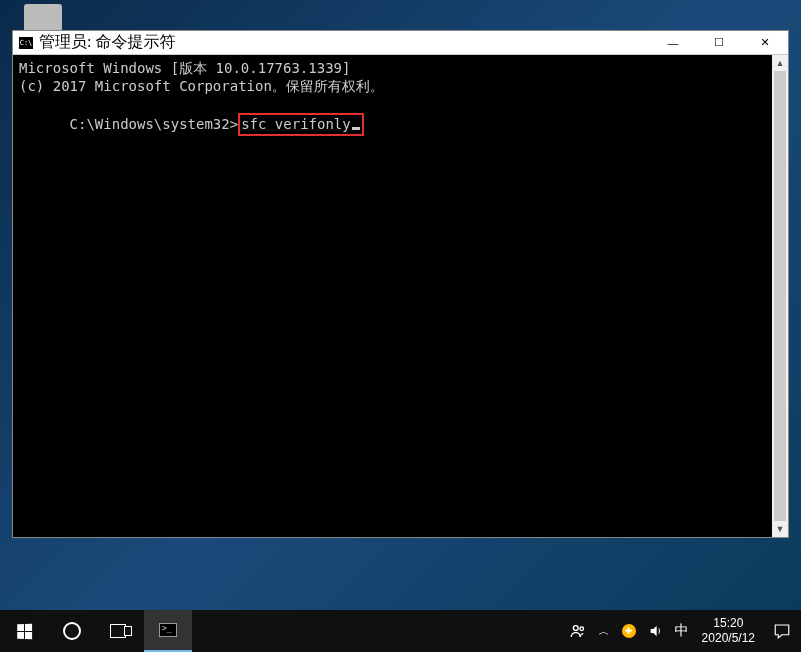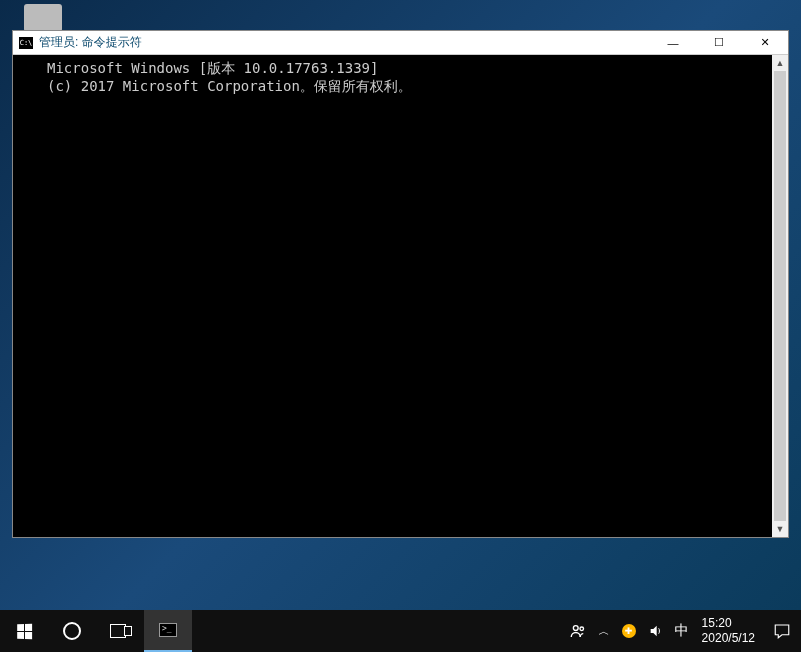--- a/index.html
+++ b/index.html
@@ -47,23 +47,24 @@
       background: #000;
       margin-right: 6px;
       display: flex;
       align-items: center;
       justify-content: center;
       color: #fff;
       font-size: 7px;
       font-family: monospace;
     }
     .titlebar-text {
-      font-size: 12px;
-      color: #0c4a6e;
+      font-size: 16px;
+      color: #000000;
       flex: 1;
+      font-family: Liberation Serif, serif;
     }
     .titlebar-controls {
       display: flex;
       height: 100%;
     }
     .tb-btn {
       width: 46px;
       height: 100%;
       display: flex;
       align-items: center;
@@ -79,21 +80,20 @@
       padding: 4px 6px;
       font-family: "NSimSun", "SimSun", Consolas, monospace;
       font-size: 14px;
       line-height: 18px;
       color: #ccc;
       position: relative;
       overflow: hidden;
     }
     .console-line {
       white-space: pre;
-      margin-left: 28px;
     }
     .prompt-line {
       display: inline;
       white-space: pre;
     }
     .cmd-input {
       display: inline;
       position: relative;
     }
     .highlight-box {
@@ -240,20 +240,21 @@
       justify-content: center;
       font-size: 9px;
       color: #fff;
     }
     .speaker svg { width: 16px; height: 16px; fill: #fff; }
     .ime {
       font-size: 14px;
       padding: 0 5px;
     }
     .clock {
+      text-align: center;
       padding: 0 8px;
       line-height: 15px;
       font-size: 12px;
     }
     .notif {
       padding: 0 10px;
     }
     .notif svg { width: 18px; height: 18px; fill: none; stroke: #fff; stroke-width: 1.5; }
   </style>
 </head>
@@ -268,20 +269,23 @@
     <div class="titlebar-controls">
       <div class="tb-btn">—</div>
       <div class="tb-btn">☐</div>
       <div class="tb-btn tb-close">✕</div>
     </div>
   </div>
   <div class="console-body">
     <div class="console-line">Microsoft Windows [版本 10.0.17763.1339]</div>
     <div class="console-line">(c) 2017 Microsoft Corporation。保留所有权利。</div>
     <div class="console-line"></div>
+    <div class="console-line">
+      <span class="prompt-line">C:\Windows\system32&gt;</span><span class="highlight-box"><span class="cmd-input">sfc verifonly</span><span class="cursor"></span></span>
+    </div>
   </div>
   <div class="scrollbar">
     <div class="sb-arrow">▲</div>
     <div class="sb-track">
       <div class="sb-thumb"></div>
     </div>
     <div class="sb-arrow">▼</div>
   </div>
 </div>
 

